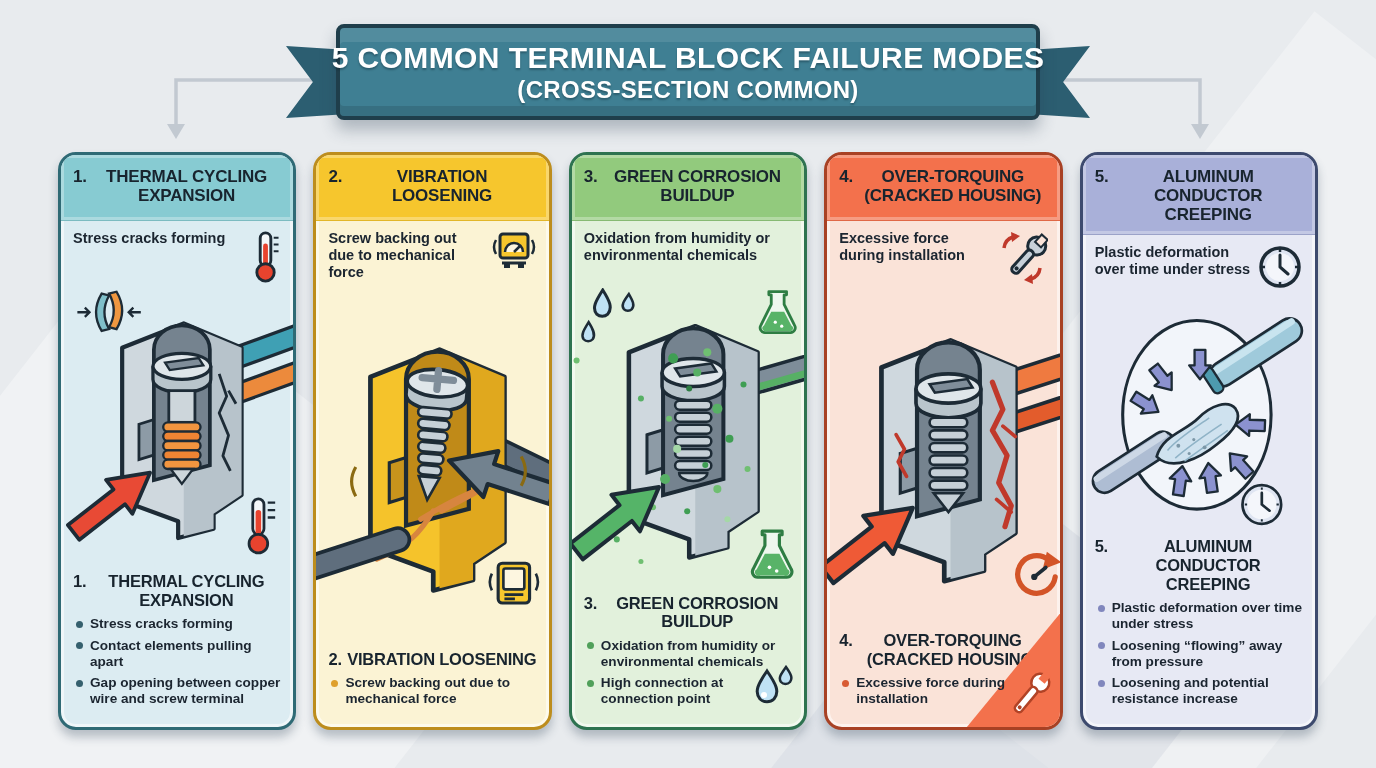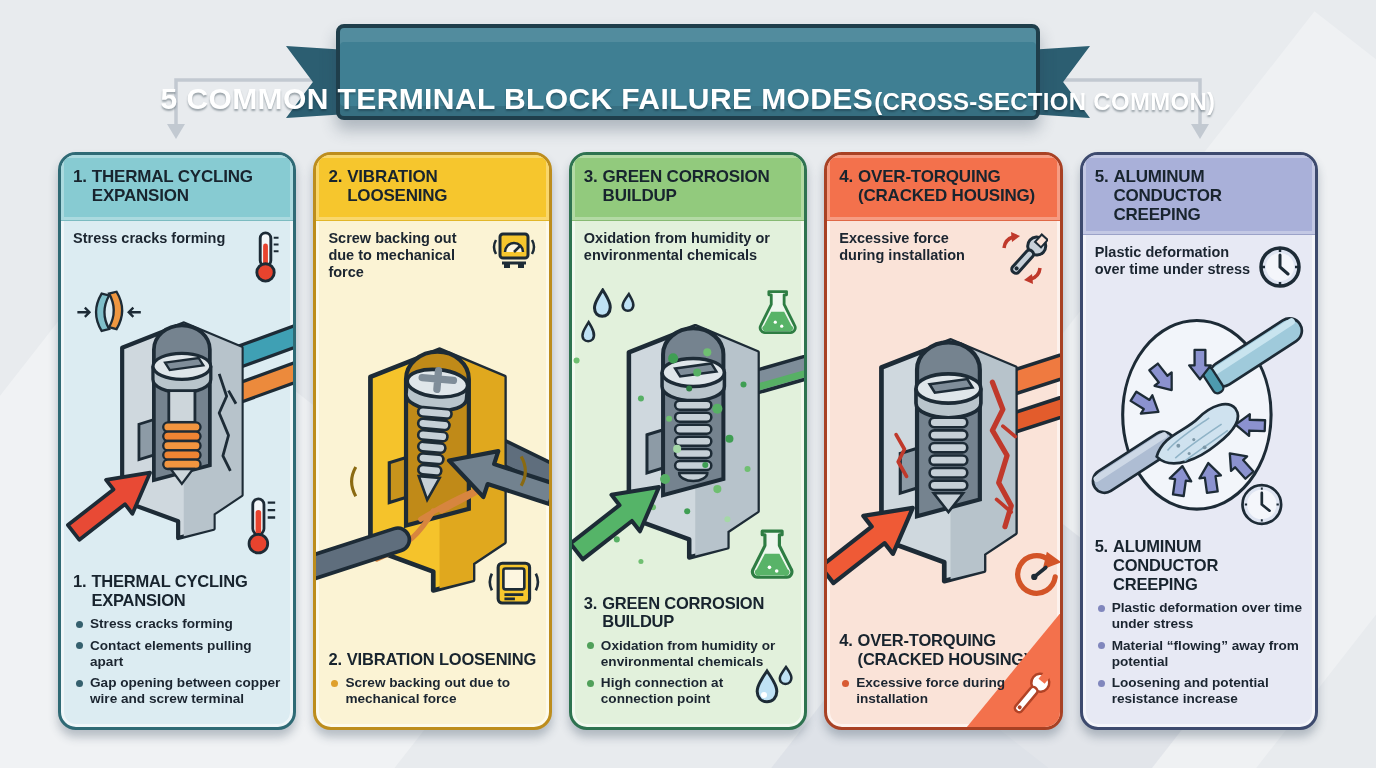--- a/index.html
+++ b/index.html
@@ -17,39 +17,39 @@
   
   .banner{position:absolute;left:50%;top:24px;transform:translateX(-50%);
     width:704px;height:96px;z-index:3;}
   .banner .tail{position:absolute;top:22px;width:112px;height:72px;background:var(--ribbon-dark,#2c5e71);
     filter:drop-shadow(0 4px 3px rgba(30,50,65,.35));}
   .banner .tail.left{left:-50px;clip-path:polygon(0 0,100% 10%,100% 90%,0 100%,24% 50%);}
   .banner .tail.right{right:-50px;clip-path:polygon(100% 0,0 10%,0 90%,100% 100%,76% 50%);}
   .banner .plate{position:absolute;inset:0;background:var(--ribbon,#3f7f93);
     border:4px solid var(--ribbon-border,#1f3e4b);border-radius:8px;
     box-shadow:0 10px 16px rgba(40,60,80,.30), inset 0 14px 0 rgba(255,255,255,.10), inset 0 -10px 0 rgba(0,0,0,.12);
-    display:flex;flex-direction:row;align-items:flex-end;justify-content:center;gap:1px;}
+    display:flex;flex-direction:column;align-items:center;justify-content:center;gap:1px;}
   .banner-title{font-size:30px;font-weight:bold;color:#fff;letter-spacing:.4px;white-space:nowrap;
     text-shadow:0 2px 2px rgba(10,30,40,.35);}
   .banner-subtitle{font-size:24px;font-weight:bold;color:#fff;letter-spacing:.3px;white-space:nowrap;
     text-shadow:0 2px 2px rgba(10,30,40,.35);}
 
   
   .connectors{position:absolute;left:0;top:0;width:1376px;height:160px;z-index:1;pointer-events:none;}
 
   
   .panels{position:absolute;left:58px;top:152px;width:1260px;height:578px;display:flex;gap:17px;z-index:2;}
   .panel{flex:1;position:relative;display:flex;flex-direction:column;overflow:hidden;
     background:var(--body);border:3.5px solid var(--border);border-radius:18px;
     box-shadow:0 7px 10px rgba(50,70,90,.30), inset 0 0 0 3px rgba(255,255,255,.55);}
   .panel-header{background:var(--header);padding:12px 12px 9px;min-height:44px;
     box-shadow:inset 0 0 0 3px rgba(255,255,255,.30);border-bottom:1px solid rgba(0,0,0,.08);}
   .t-row{display:flex;gap:5px;font-weight:bold;font-size:17px;line-height:1.13;letter-spacing:-.2px;color:#18242e;}
   .t-row .num{flex:0 0 auto;}
-  .t-row .ttl{flex:1;}
+  .t-row .ttl{flex:1;text-align:center;}
   .subtitle-row{display:flex;align-items:flex-start;justify-content:space-between;gap:6px;
     padding:9px 12px 0;min-height:58px;}
   .subtitle{font-size:14.5px;font-weight:bold;line-height:1.18;color:#1b2530;}
   .sub-icon{flex:0 0 auto;}
   .sub-icon svg{display:block;}
   .illus{flex:1;position:relative;}
   .illus svg{position:absolute;inset:0;width:100%;height:100%;}
   .summary{padding:4px 12px 14px;position:relative;}
   .summary .t-row{font-size:16.5px;}
   ul.bullets{list-style:none;margin:7px 0 0;padding:0;position:relative;z-index:2;}
@@ -481,19 +481,19 @@
         </g>
       </svg>
     </div>
     <div class="summary">
       <div class="t-row">
         <span class="num">5.</span>
         <span class="ttl">ALUMINUM CONDUCTOR CREEPING</span>
       </div>
       <ul class="bullets">
         <li>Plastic deformation over time under stress</li>
-        <li>Material “flowing” away from potential</li>
+        <li>Loosening “flowing” away from pressure</li>
         <li>Loosening and potential resistance increase</li>
       </ul>
     </div>
   </div>
 
 </div>
 
 </body></html>

